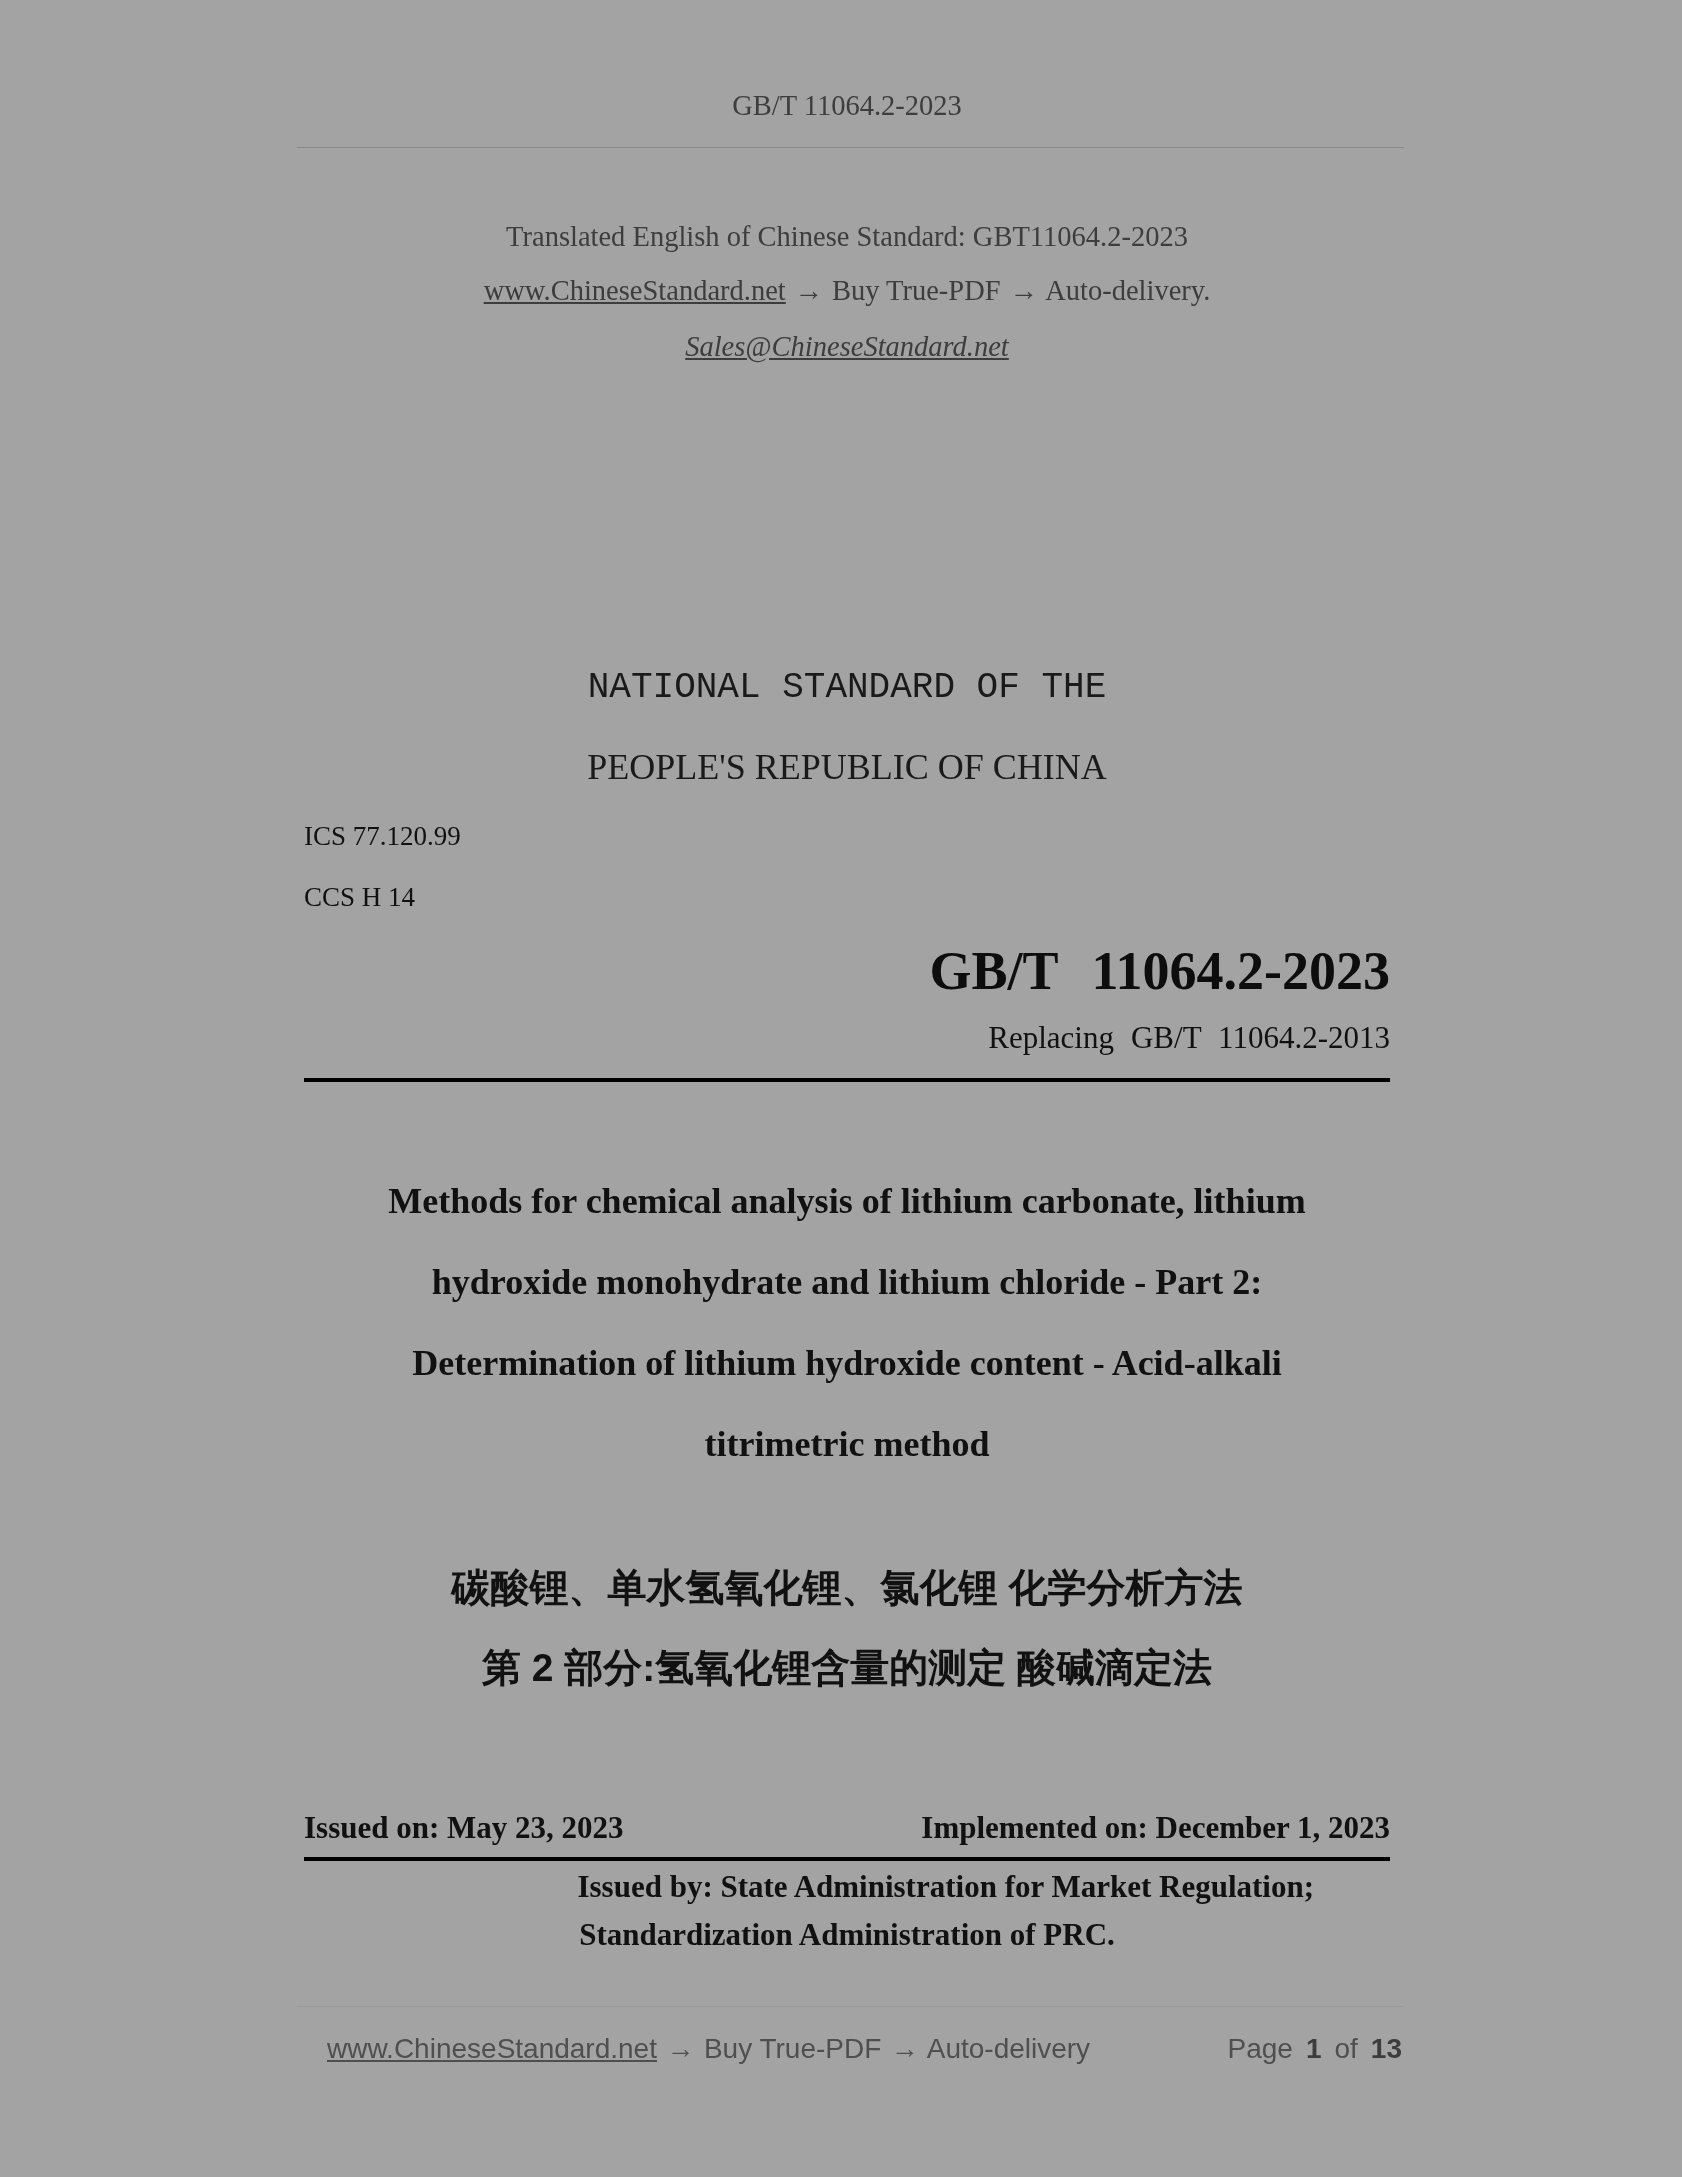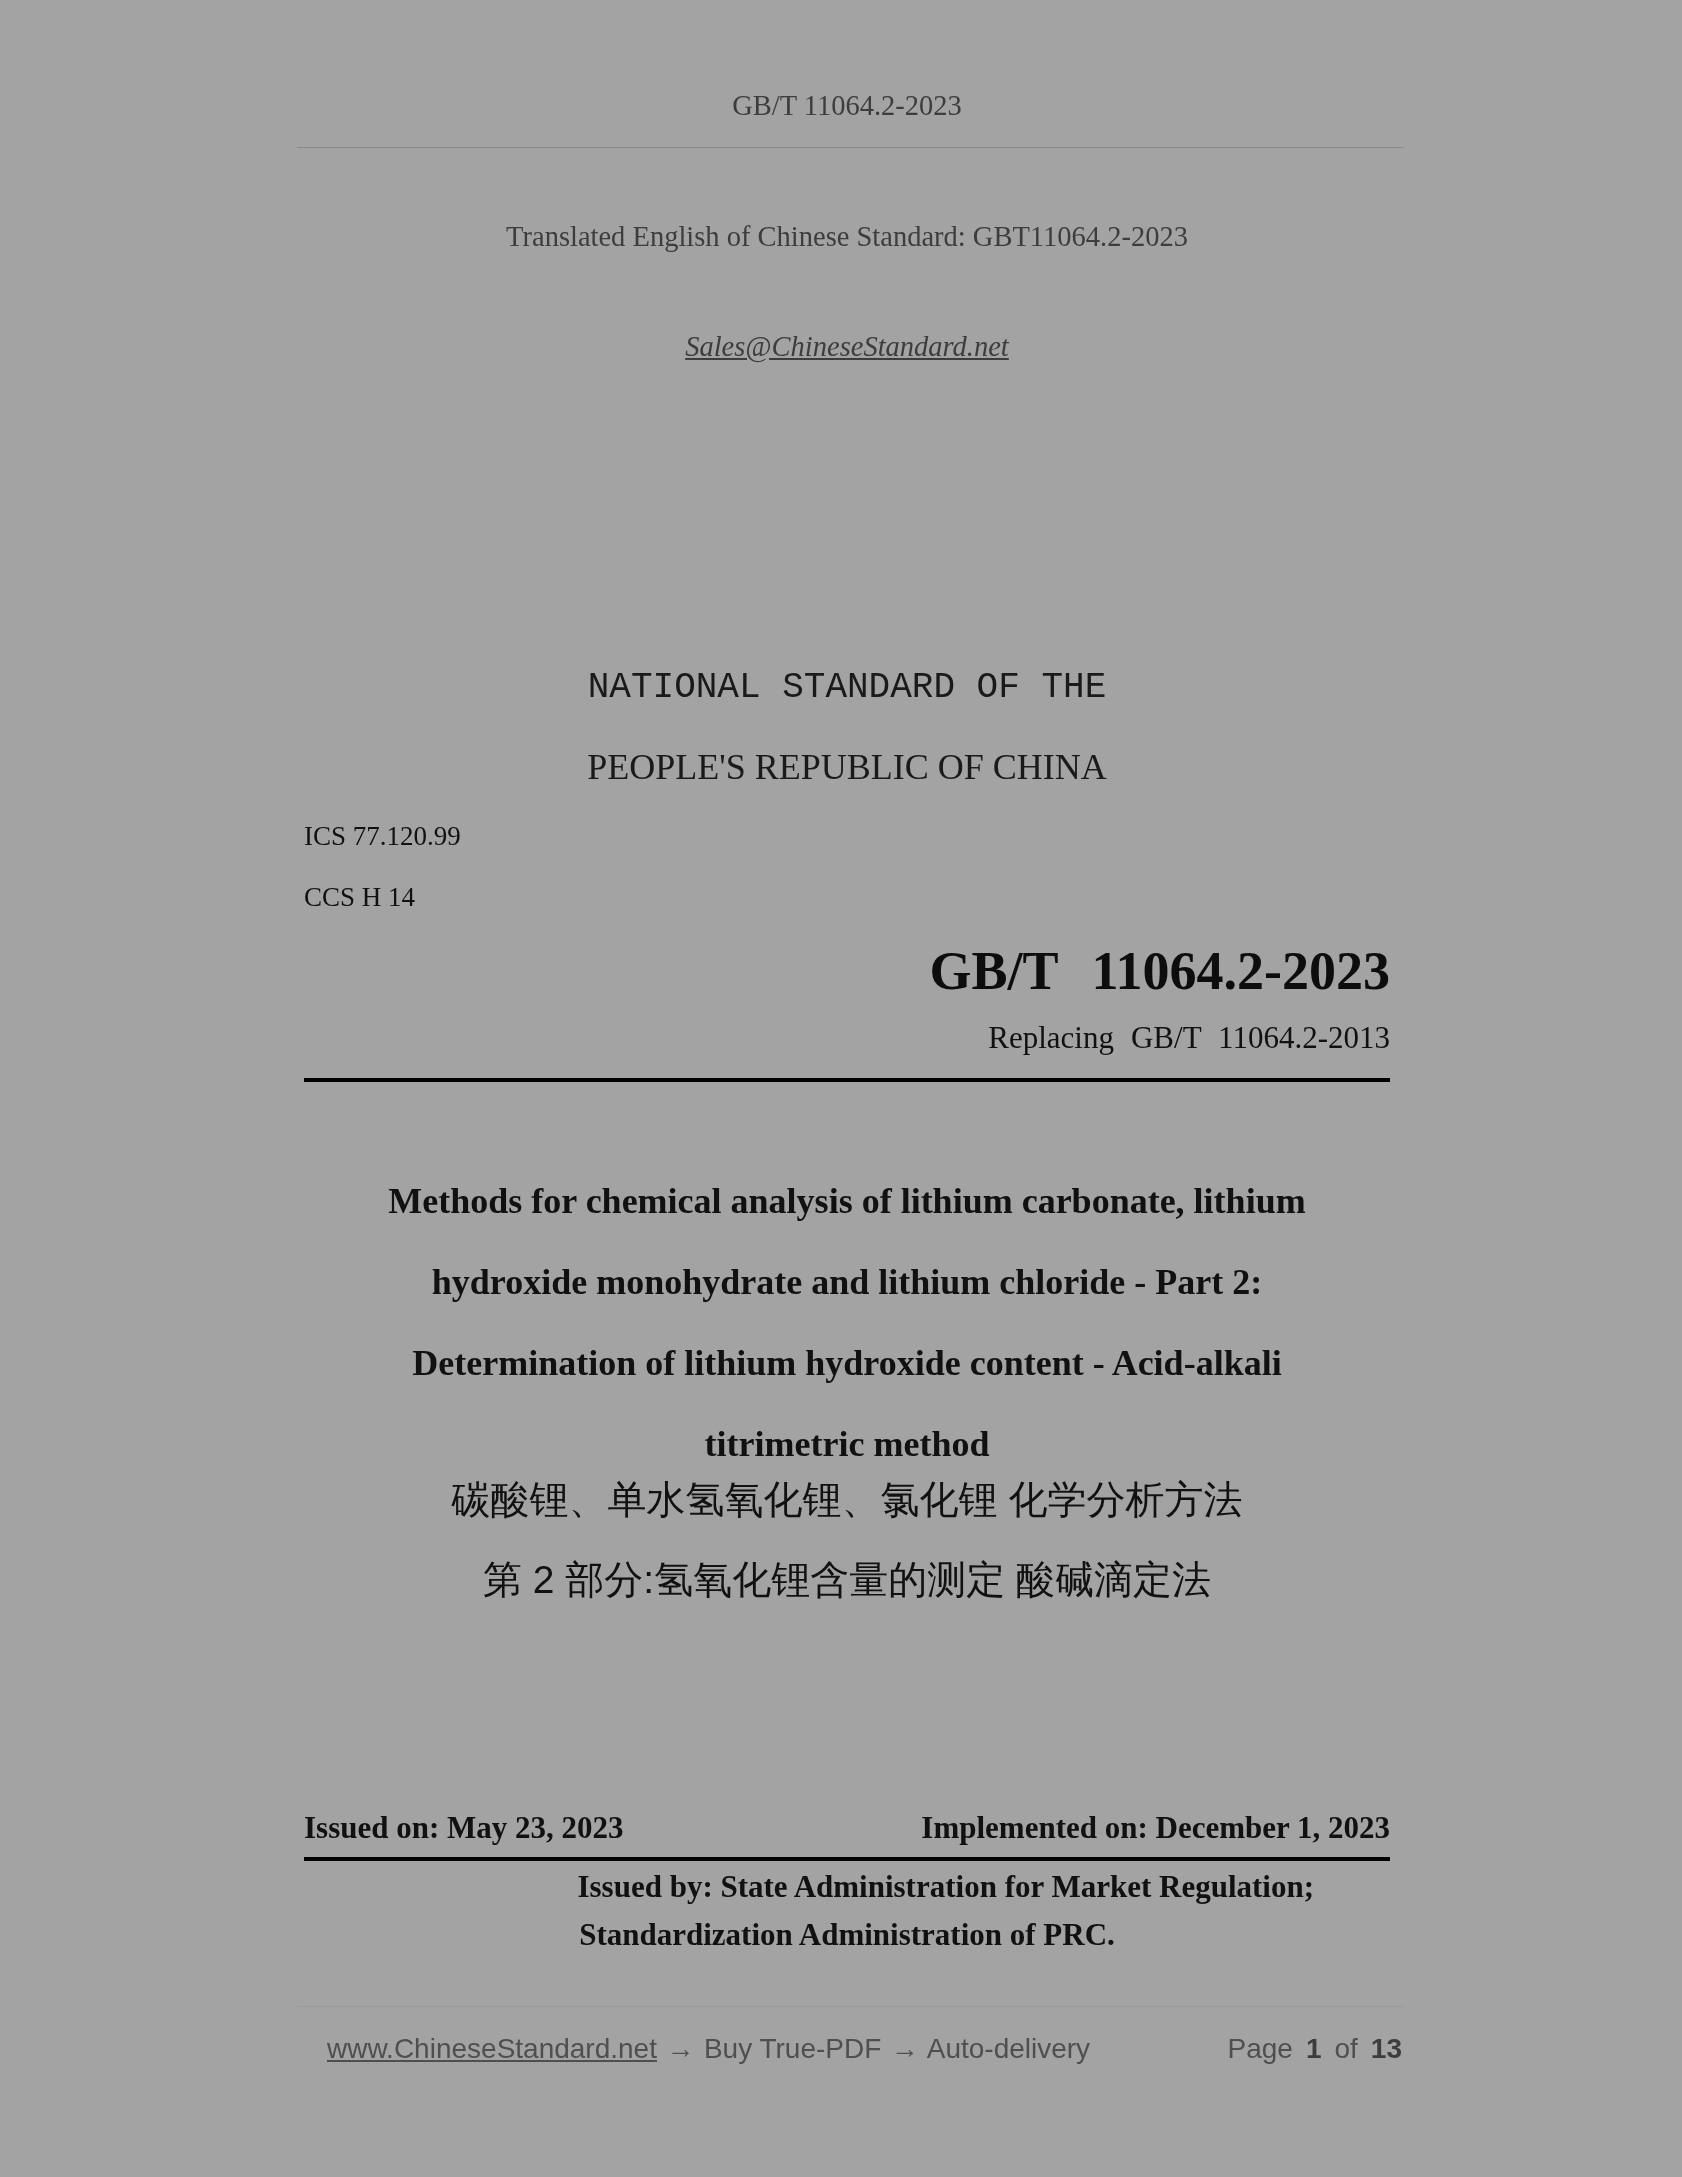--- a/index.html
+++ b/index.html
@@ -45,21 +45,21 @@
   .replacing { top: 1021px; font-size: 31px; word-spacing: 0.3em; }
 
   .rule-thick { left: 304px; width: 1086px; height: 4.3px; background: #000000; position: absolute; }
   .rule1 { top: 1078px; }
   .rule2 { top: 1857px; }
 
   .title-en { top: 1161px; font-weight: bold; font-size: 36px; }
   .title-en .title-line { line-height: 81px; white-space: nowrap; }
 
   .title-zh {
-    top: 1460px; font-size: 39px; font-weight: normal;
+    top: 1548px; font-size: 39px; font-weight: bold;
     font-family: "Liberation Sans", "DejaVu Sans", sans-serif;
   }
   .title-zh .zh-line { line-height: 80px; white-space: nowrap; }
 
   .issued-on       { top: 1811px; font-size: 31px; font-weight: bold; }
   .implemented-on  { top: 1811px; font-size: 31px; font-weight: bold; }
   .issued-by-1 { top: 1870px; font-size: 31px; font-weight: bold; padding-right: 76px; text-align: right; }
   .issued-by-2 { top: 1918px; font-size: 31px; font-weight: bold; text-align: center; }
 
   .rule-footer { top: 2006px; left: 297px; width: 1107px; height: 0; border-top: 1.7px solid #9a9a9a; position: absolute; }
@@ -77,20 +77,27 @@
 </head>
 <body>
 
 <div class="page">
 
   <div class="abs center-col doc-code gray">GB/T 11064.2-2023</div>
   <div class="rule-top abs"></div>
 
   <div class="abs center-col translated gray">Translated English of Chinese Standard: GBT11064.2-2023</div>
 
+  <div class="abs center-col linkline gray">
+    <span class="underline">www.ChineseStandard.net</span>
+    <span class="arrow">→</span>
+    <span>Buy True-PDF</span>
+    <span class="arrow">→</span>
+    <span>Auto-delivery.</span>
+  </div>
 
   <div class="abs center-col emailline gray">
     <span class="underline">Sales@ChineseStandard.net</span>
   </div>
 
 
   <div class="abs center-col org1">NATIONAL STANDARD OF THE</div>
   <div class="abs center-col org2">PEOPLE'S REPUBLIC OF CHINA</div>
 
   <div class="abs left-col ics">ICS 77.120.99</div>

